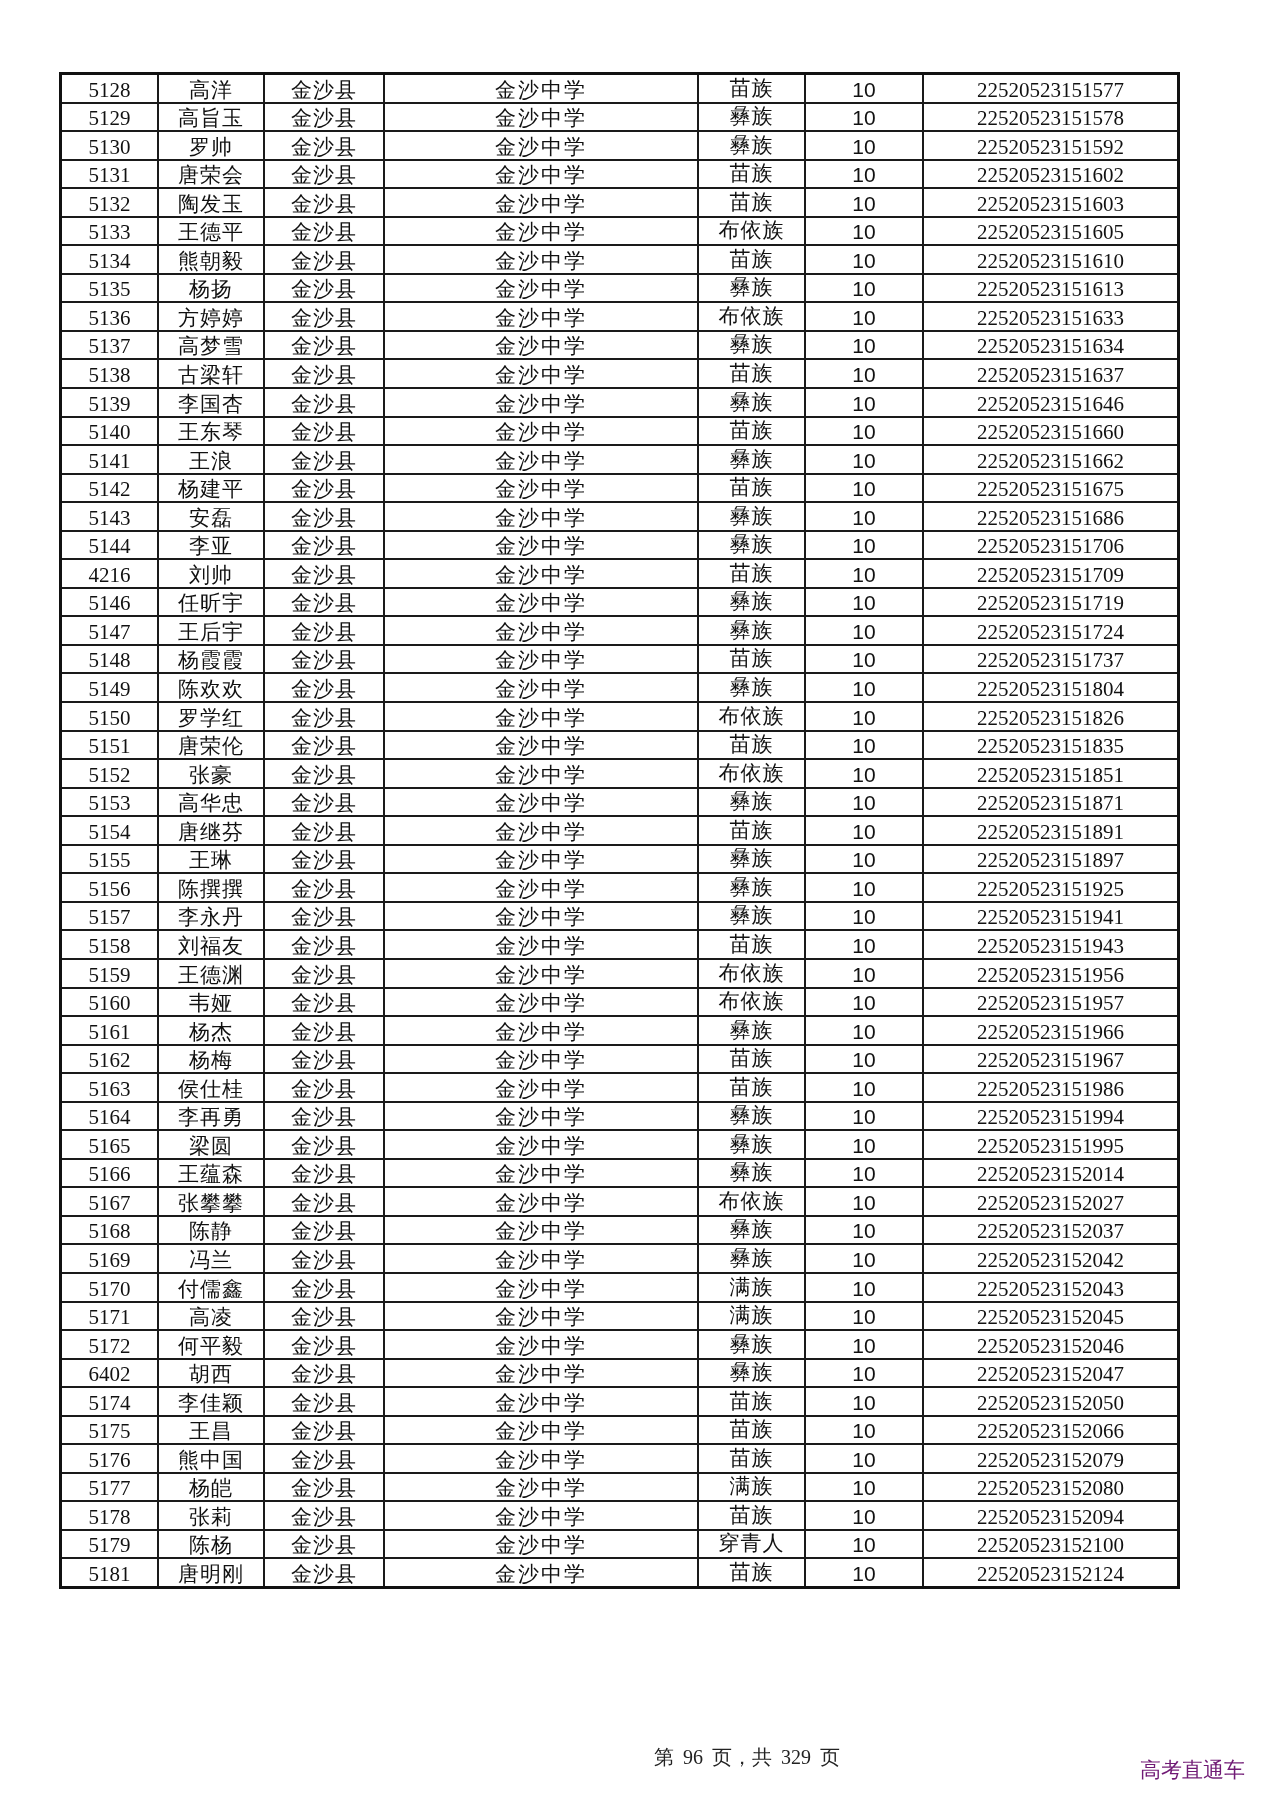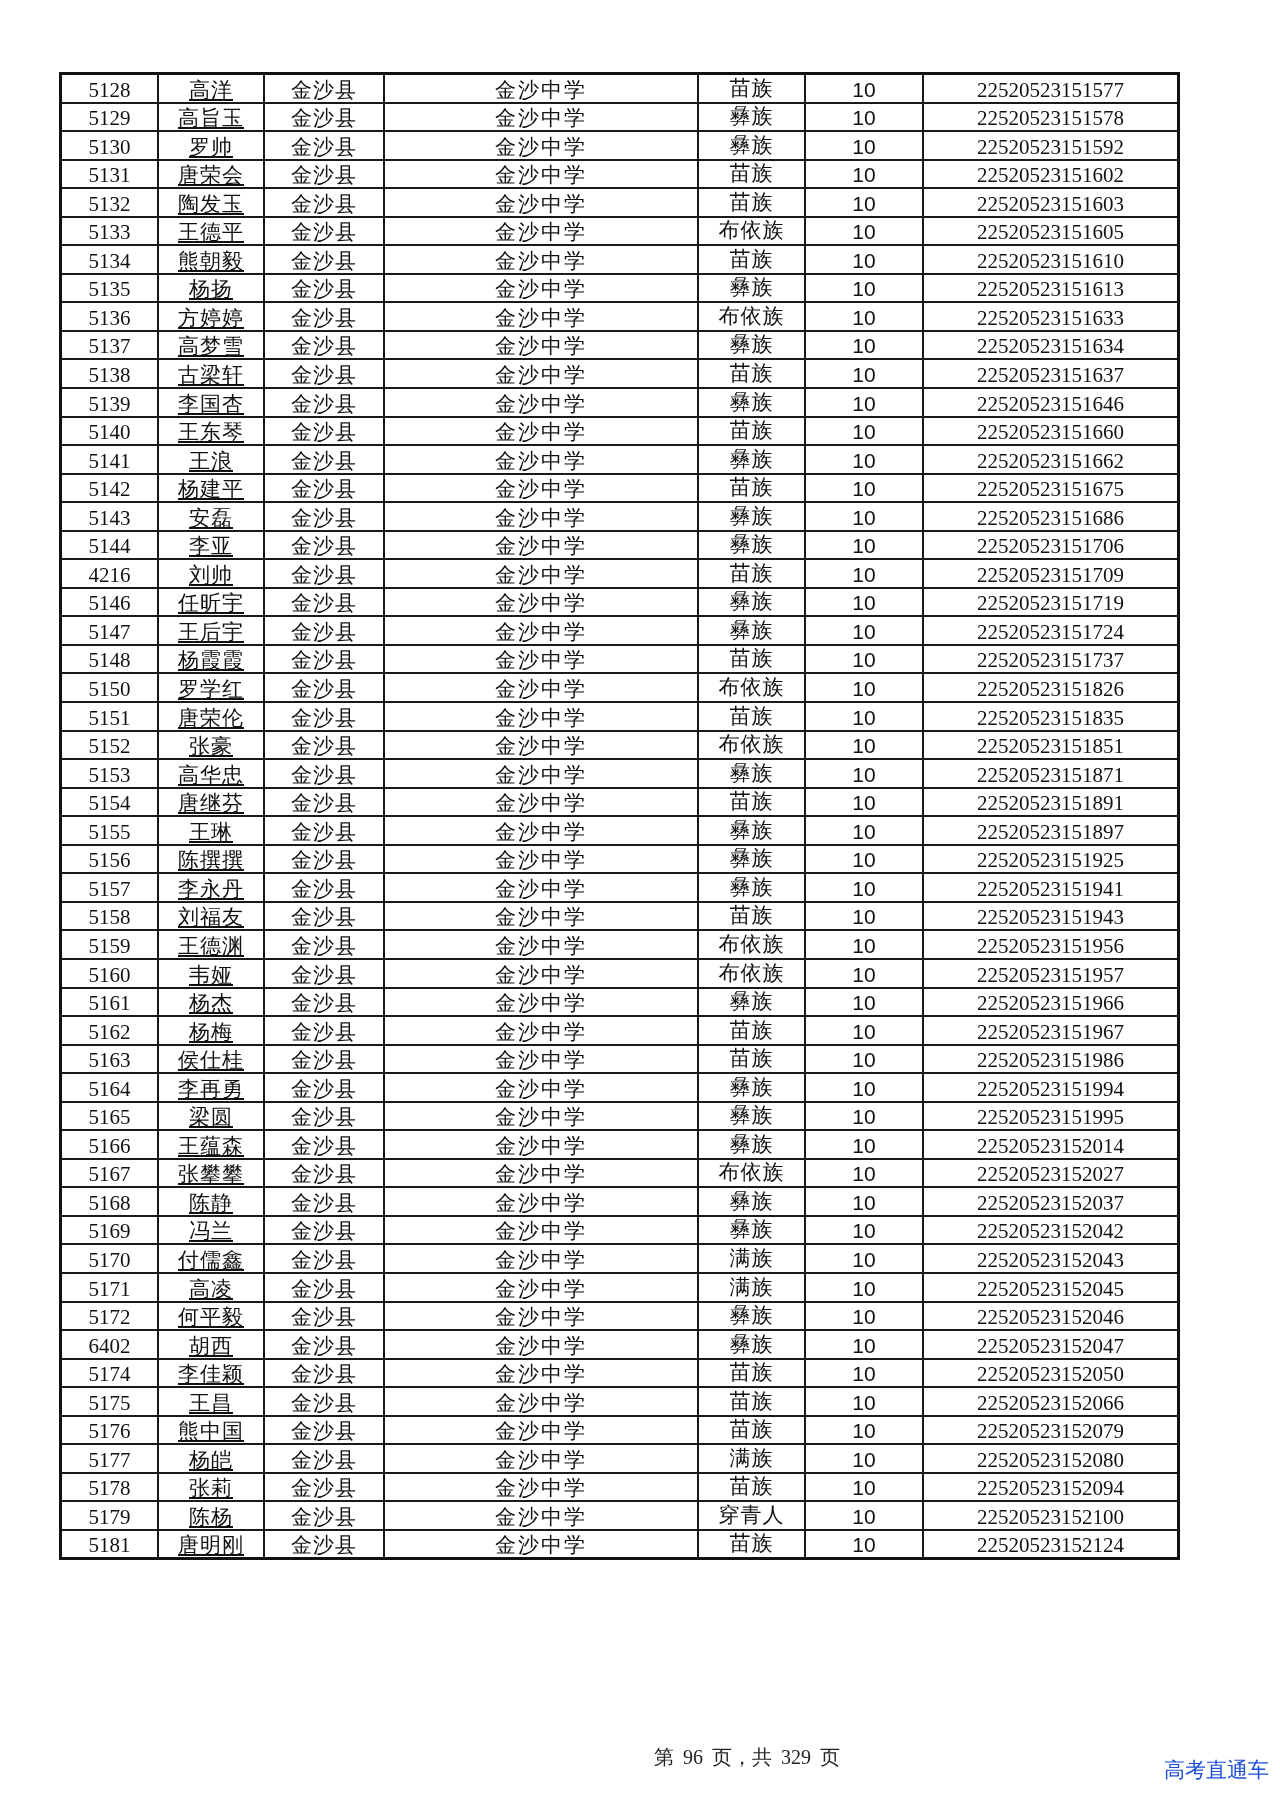--- a/index.html
+++ b/index.html
@@ -1,28 +1,28 @@
 <!DOCTYPE html>
 <html><head>
   <meta charset="utf-8">
   <style>
     html, body { margin: 0; padding: 0; background: #ffffff; }
     body { width: 1280px; height: 1810px; position: relative; overflow: hidden; font-family: "DejaVu Serif", "Liberation Serif", serif; color: #111; }
     .page { position: absolute; left: 0; top: 0; width: 1280px; height: 1430px; background: #fff; }
     table.roster { position: absolute; left: 59px; top: 72px; border-collapse: collapse; table-layout: fixed; border: 3px solid #111; }
     table.roster td { border: 2px solid #1a1a1a; height: 26.56px; padding: 0; text-align: center; vertical-align: bottom; font-size: 21px; line-height: 24px; white-space: nowrap; overflow: hidden; }
     td.c-no { width: 95px; font-family: "Liberation Serif", "DejaVu Serif", serif; }
-    td.c-name { width: 104px; letter-spacing: 1px; text-decoration: underline; }
+    td.c-name { width: 104px; letter-spacing: 1px; }
     td.c-county { width: 118px; letter-spacing: 1px; }
     td.c-school { width: 312px; letter-spacing: 2px; }
     td.c-eth { width: 105px; letter-spacing: 1px; font-family: Liberation Mono, monospace; }
     td.c-grade { width: 116px; font-family: Liberation Sans, sans-serif; }
     td.c-id { width: 253px; font-family: "Liberation Serif", "DejaVu Serif", serif; font-size: 22px; margin-left: 16px; }
     .footer { position: absolute; left: 440px; width: 400px; top: 1744px; text-align: right; font-size: 20px; font-family: "Liberation Serif", "DejaVu Serif", serif; color: #222; word-spacing: 4px; }
-    .watermark { position: absolute; left: 1140px; top: 1756px; font-size: 21px; font-family: "DejaVu Sans", "Liberation Sans", sans-serif; color: #1d4ed8; letter-spacing: 0px; margin-left: 24px; }
+    .watermark { position: absolute; left: 1140px; top: 1756px; font-size: 21px; font-family: "DejaVu Sans", "Liberation Sans", sans-serif; color: #701a75; letter-spacing: 0px; }
   </style>
 </head>
 <body>
 
 <div class="page">
   <table class="roster">
     <tbody id="roster-body">
         <tr>
           <td class="c-no">5128</td>
           <td class="c-name">高洋</td>
@@ -206,20 +206,29 @@
         <tr>
           <td class="c-no">5148</td>
           <td class="c-name">杨霞霞</td>
           <td class="c-county">金沙县</td>
           <td class="c-school">金沙中学</td>
           <td class="c-eth">苗族</td>
           <td class="c-grade">10</td>
           <td class="c-id">22520523151737</td>
         </tr>
         <tr>
+          <td class="c-no">5149</td>
+          <td class="c-name">陈欢欢</td>
+          <td class="c-county">金沙县</td>
+          <td class="c-school">金沙中学</td>
+          <td class="c-eth">彝族</td>
+          <td class="c-grade">10</td>
+          <td class="c-id">22520523151804</td>
+        </tr>
+        <tr>
           <td class="c-no">5150</td>
           <td class="c-name">罗学红</td>
           <td class="c-county">金沙县</td>
           <td class="c-school">金沙中学</td>
           <td class="c-eth">布依族</td>
           <td class="c-grade">10</td>
           <td class="c-id">22520523151826</td>
         </tr>
         <tr>
           <td class="c-no">5151</td>

